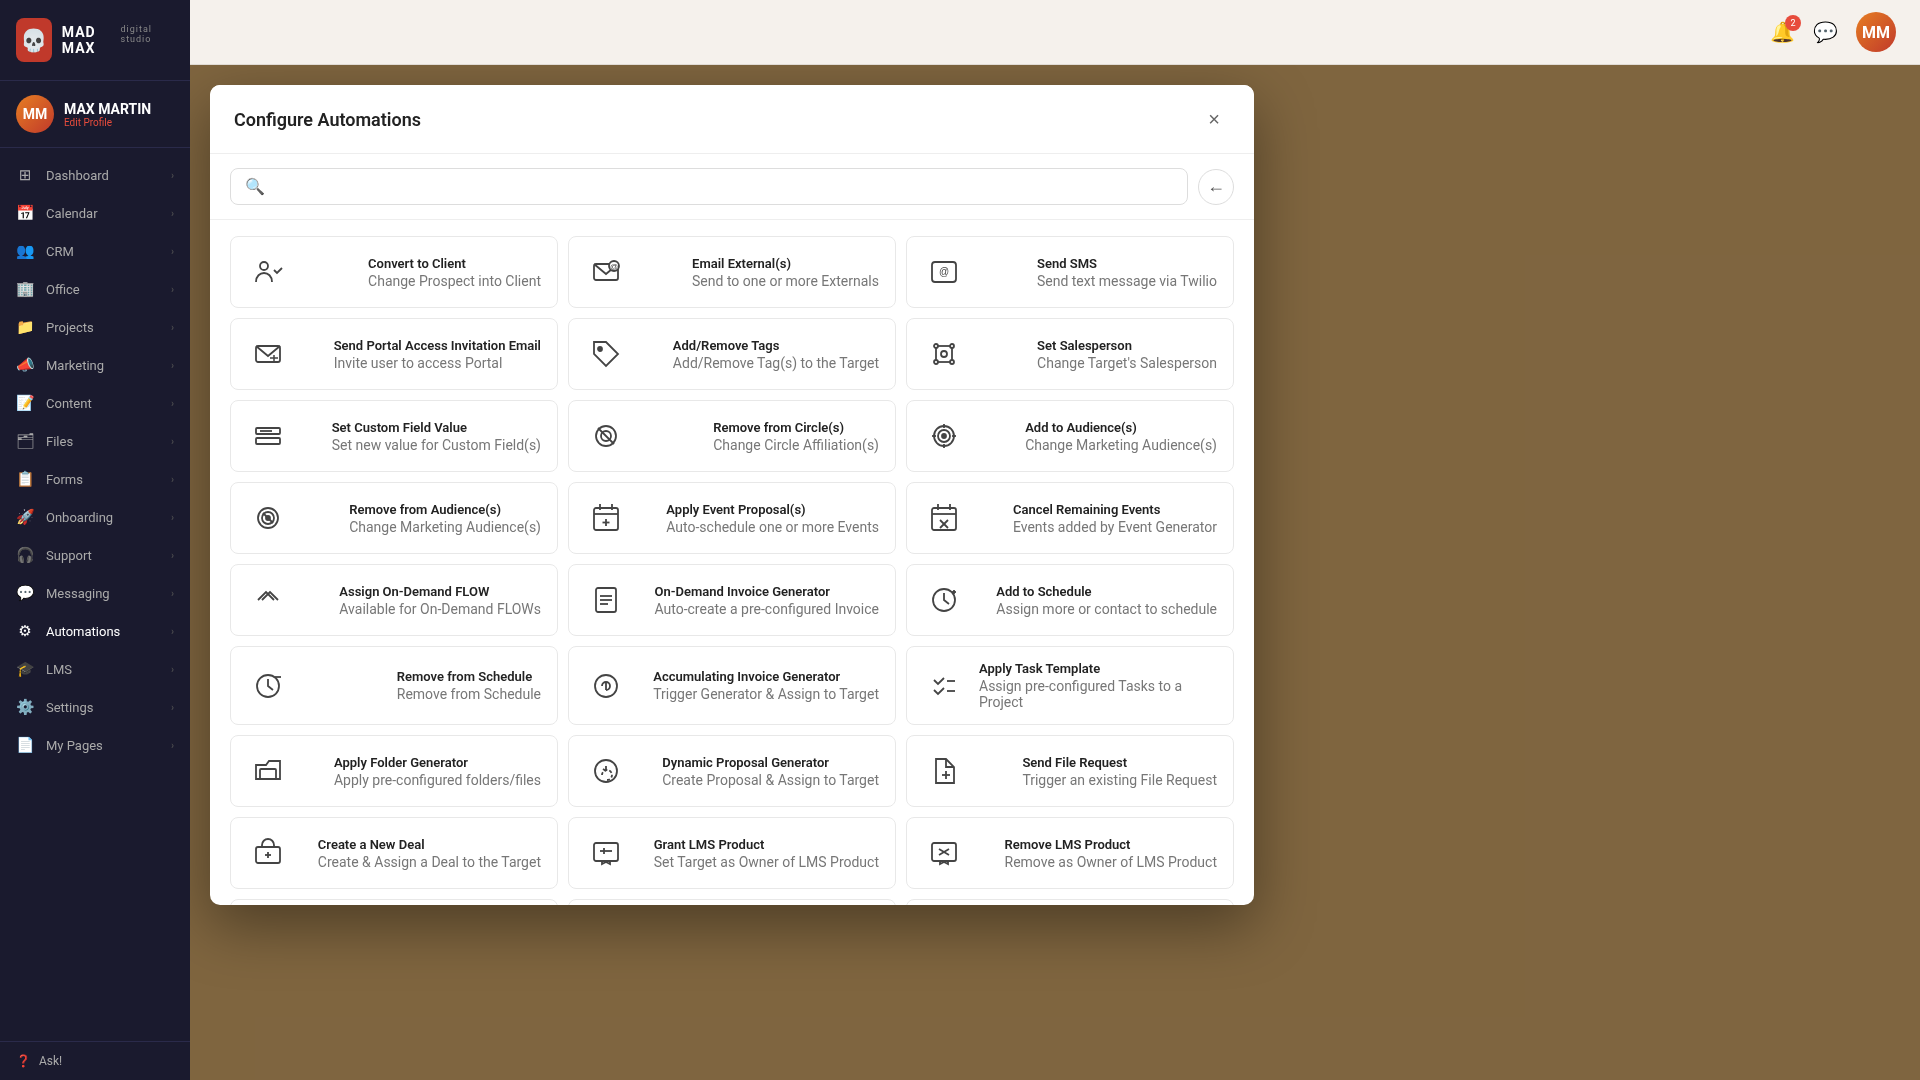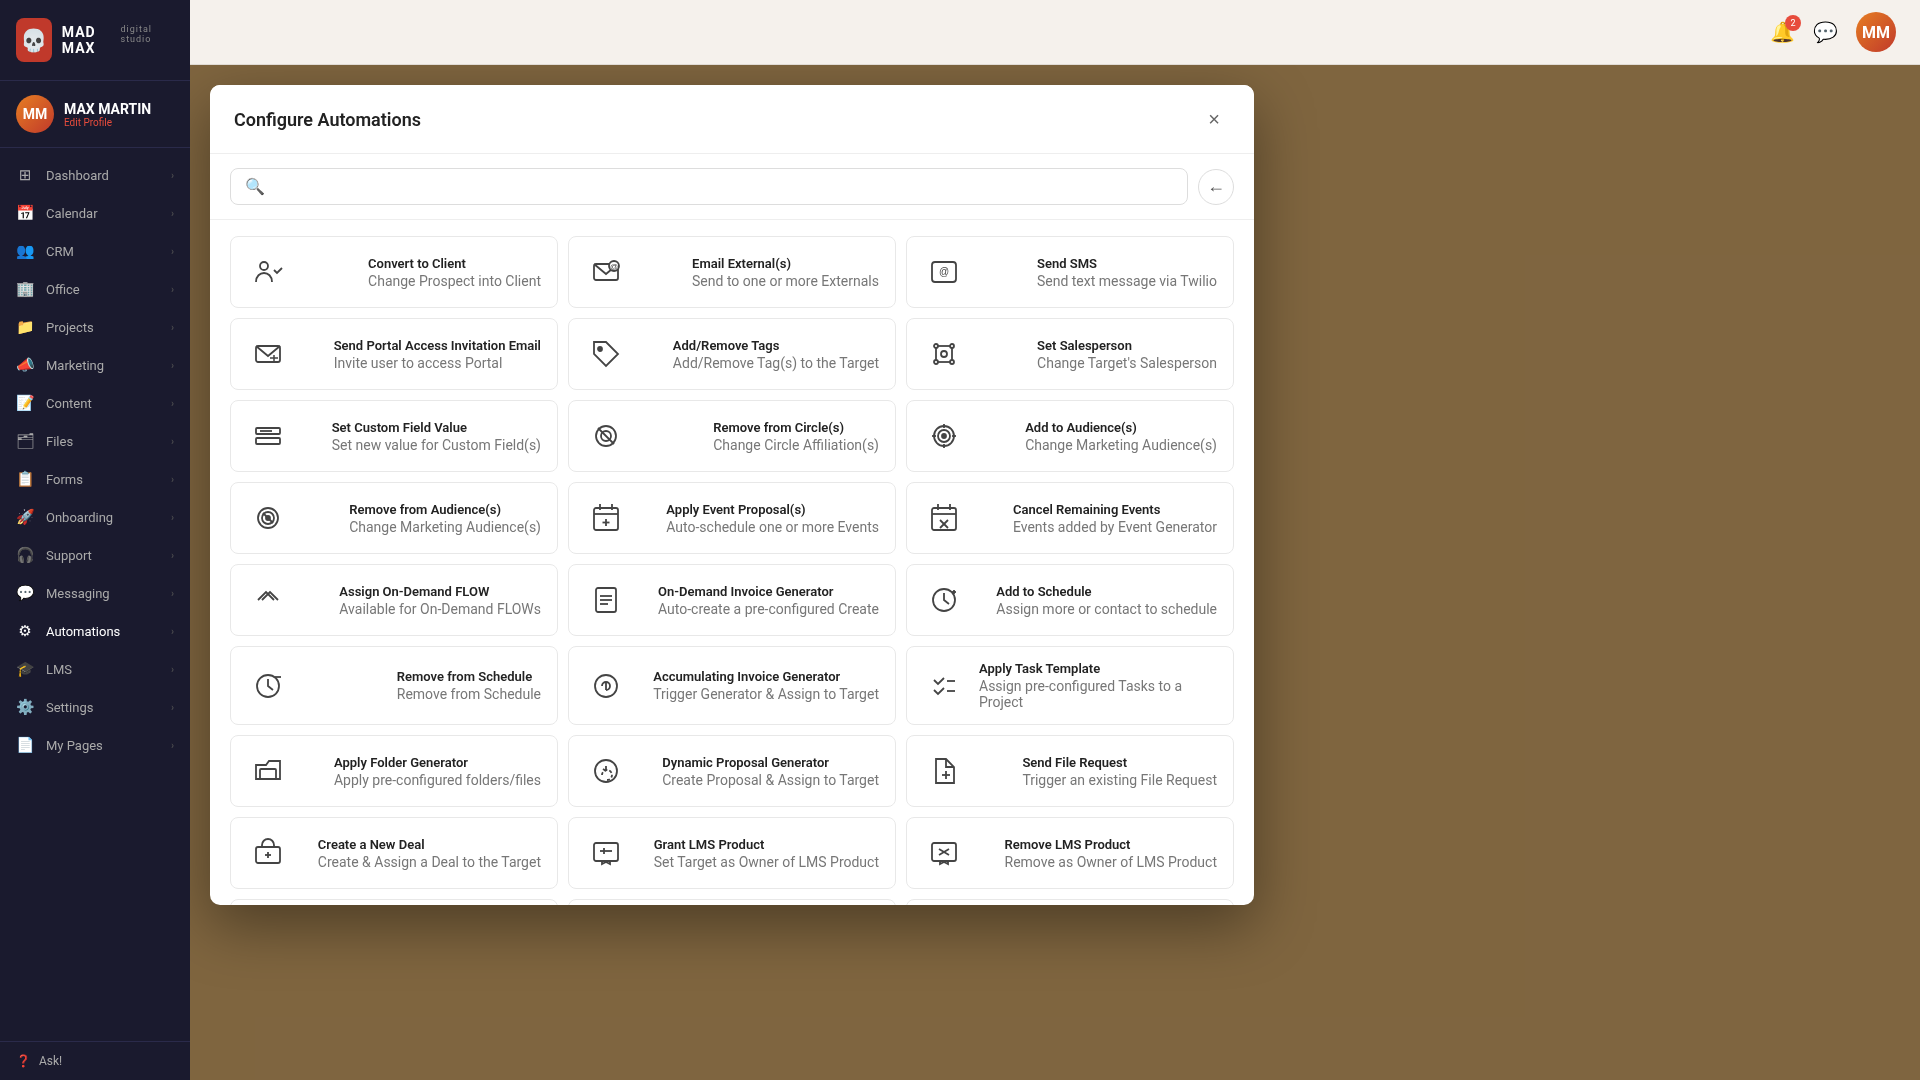--- a/index.html
+++ b/index.html
@@ -721,21 +721,21 @@
     <div class="card-icon">
       <svg width="32" height="32" viewBox="0 0 32 32" fill="none" stroke="#444" stroke-width="1.8">
                   <rect x="6" y="4" width="20" height="24" rx="2"></rect>
                   <line x1="10" y1="12" x2="22" y2="12"></line>
                   <line x1="10" y1="16" x2="22" y2="16"></line>
                   <line x1="10" y1="20" x2="18" y2="20"></line>
                 </svg>
     </div>
     <div class="card-text">
       <div class="card-title">On-Demand Invoice Generator</div>
-      <div class="card-desc">Auto-create a pre-configured Create</div>
+      <div class="card-desc">Auto-create a pre-configured Invoice</div>
     </div>
   </div>
             <div class="automation-card">
     <div class="card-icon">
       <svg width="32" height="32" viewBox="0 0 32 32" fill="none" stroke="#444" stroke-width="1.8">
                   <circle cx="16" cy="16" r="11"></circle>
                   <polyline points="16,9 16,16 21,20"></polyline>
                   <line x1="24" y1="8" x2="28" y2="8"></line>
                   <line x1="26" y1="6" x2="26" y2="10"></line>
                 </svg>

